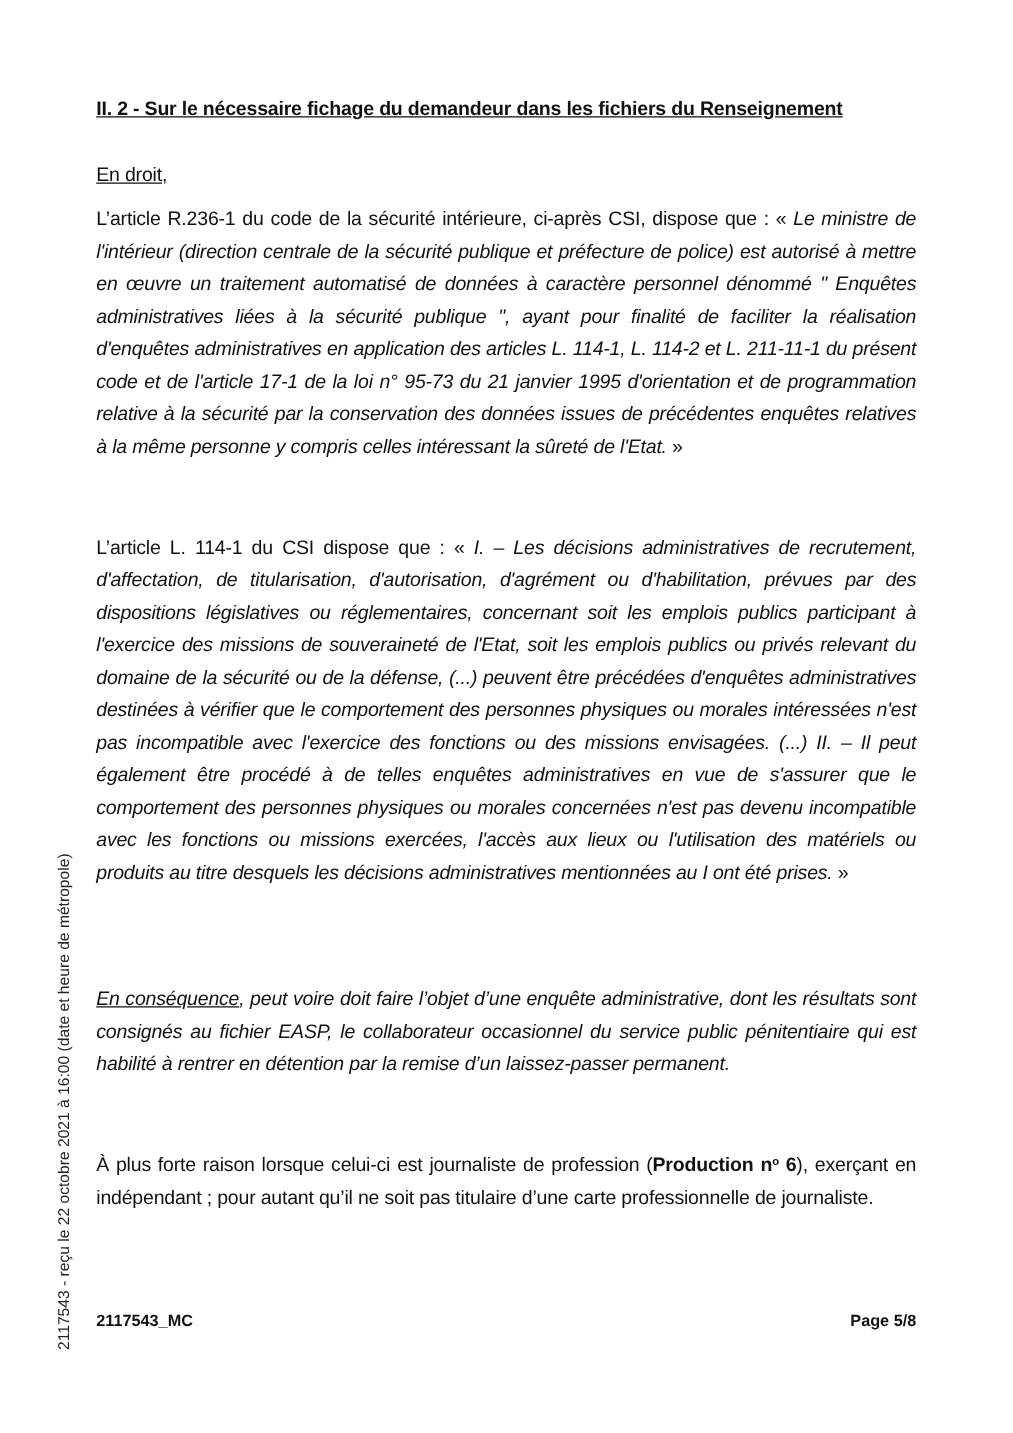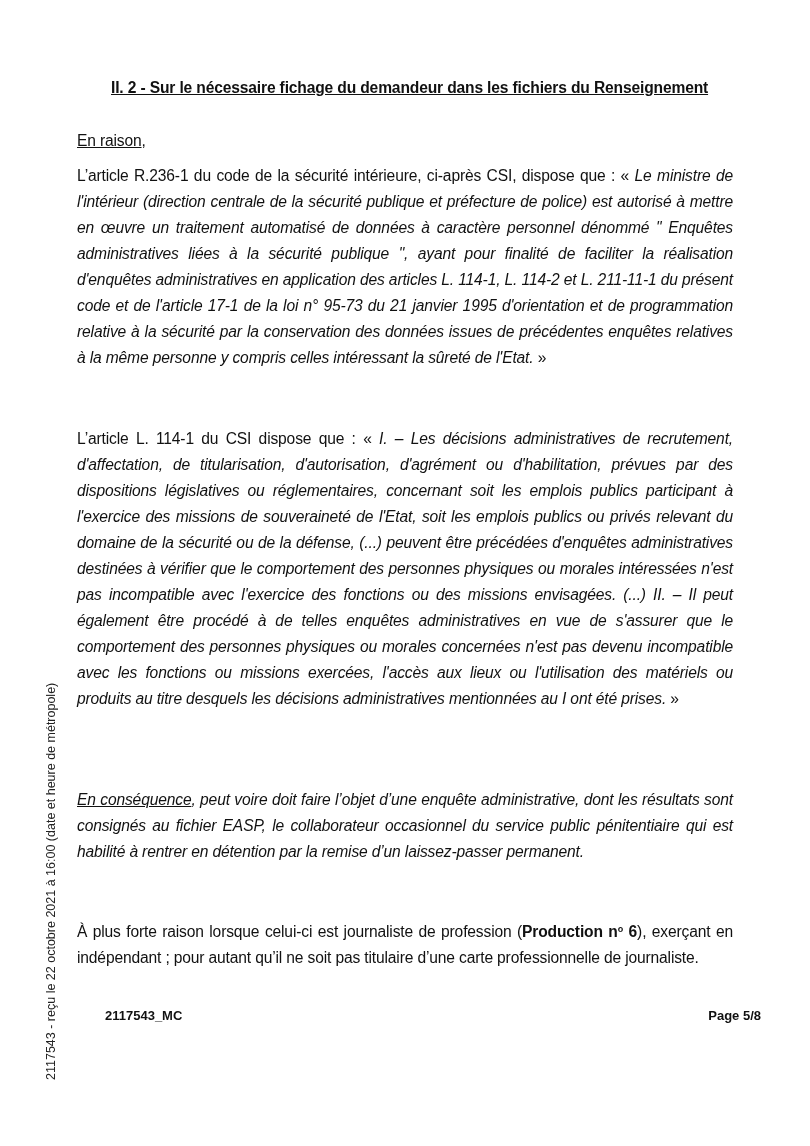--- a/index.html
+++ b/index.html
@@ -1,40 +1,40 @@
 <!DOCTYPE html>
 <html><head>
 <meta charset="utf-8">
 <style>
   html, body { margin: 0; padding: 0; background: #ffffff; }
   body { width: 810px; height: 1146px; position: relative; overflow: hidden; font-family: "Liberation Sans", sans-serif; color: #111; }
   .page { position: absolute; left: 77px; top: 0; width: 656px; }
   .block { position: absolute; left: 0; width: 656px; font-size: 15.6px; line-height: 26px; text-align: justify; letter-spacing: -0.15px; }
-  .heading { top: 75px; font-weight: bold; text-decoration: underline; white-space: nowrap; text-align: left; margin-left: 34px; }
+  .heading { top: 75px; font-weight: bold; text-decoration: underline; white-space: nowrap; text-align: left; }
   .en-droit { top: 128px; text-align: left; }
   .u { text-decoration: underline; }
   .i { font-style: italic; margin-top: 28px; }
   .bi { font-weight: bold; }
   .p1 { top: 163px; }
   .p2 { top: 426px; }
   .p3 { top: 787px; font-style: italic; }
   .p4 { top: 916px; }
-  .footer { position: absolute; top: 1008px; left: 77px; width: 656px; font-size: 13px; font-weight: bold; display: flex; justify-content: space-between; margin-left: 28px; }
+  .footer { position: absolute; top: 1049px; left: 77px; width: 656px; font-size: 13px; font-weight: bold; display: flex; justify-content: space-between; }
   .side-stamp { position: absolute; left: 44px; top: 1080px; transform-origin: left top; transform: rotate(-90deg); white-space: nowrap; font-size: 12.5px; color: #222; }
   sup { font-size: 9px; vertical-align: 5px; }
 </style>
 </head>
 <body>
 
 <div class="side-stamp">2117543 - reçu le 22 octobre 2021 à 16:00 (date et heure de métropole)</div>
 
 <div class="page">
   <div class="block heading">II. 2 - Sur le nécessaire fichage du demandeur dans les fichiers du Renseignement</div>
 
-  <div class="block en-droit"><span class="u">En raison</span><span>,</span></div>
+  <div class="block en-droit"><span class="u">En droit</span><span>,</span></div>
 
   <div class="block p1"><span>L’article R.236-1 du code de la sécurité intérieure, ci-après CSI, dispose que : « </span><span class="i">Le ministre de l'intérieur (direction centrale de la sécurité publique et préfecture de police) est autorisé à mettre en œuvre un traitement automatisé de données à caractère personnel dénommé " Enquêtes administratives liées à la sécurité publique ", ayant pour finalité de faciliter la réalisation d'enquêtes administratives en application des articles L. 114-1, L. 114-2 et L. 211-11-1 du présent code et de l'article 17-1 de la loi n° 95-73 du 21 janvier 1995 d'orientation et de programmation relative à la sécurité par la conservation des données issues de précédentes enquêtes relatives à la même personne y compris celles intéressant la sûreté de l'Etat.</span><span> »</span></div>
 
   <div class="block p2"><span>L’article L. 114-1 du CSI dispose que : « </span><span class="i">I. – Les décisions administratives de recrutement, d'affectation, de titularisation, d'autorisation, d'agrément ou d'habilitation, prévues par des dispositions législatives ou réglementaires, concernant soit les emplois publics participant à l'exercice des missions de souveraineté de l'Etat, soit les emplois publics ou privés relevant du domaine de la sécurité ou de la défense, (...) peuvent être précédées d'enquêtes administratives destinées à vérifier que le comportement des personnes physiques ou morales intéressées n'est pas incompatible avec l'exercice des fonctions ou des missions envisagées. (...) II. – Il peut également être procédé à de telles enquêtes administratives en vue de s'assurer que le comportement des personnes physiques ou morales concernées n'est pas devenu incompatible avec les fonctions ou missions exercées, l'accès aux lieux ou l'utilisation des matériels ou produits au titre desquels les décisions administratives mentionnées au I ont été prises.</span><span> »</span></div>
 
   <div class="block p3"><span class="u">En conséquence</span><span>, peut voire doit faire l’objet d’une enquête administrative, dont les résultats sont consignés au fichier EASP, le collaborateur occasionnel du service public pénitentiaire qui est habilité à rentrer en détention par la remise d’un laissez-passer permanent.</span></div>
 
   <div class="block p4"><span>À plus forte raison lorsque celui-ci est journaliste de profession (</span><span class="bi"><span>Production n</span><sup>o</sup><span> 6</span></span><span>), exerçant en indépendant ; pour autant qu’il ne soit pas titulaire d’une carte professionnelle de journaliste.</span></div>
 </div>
 

